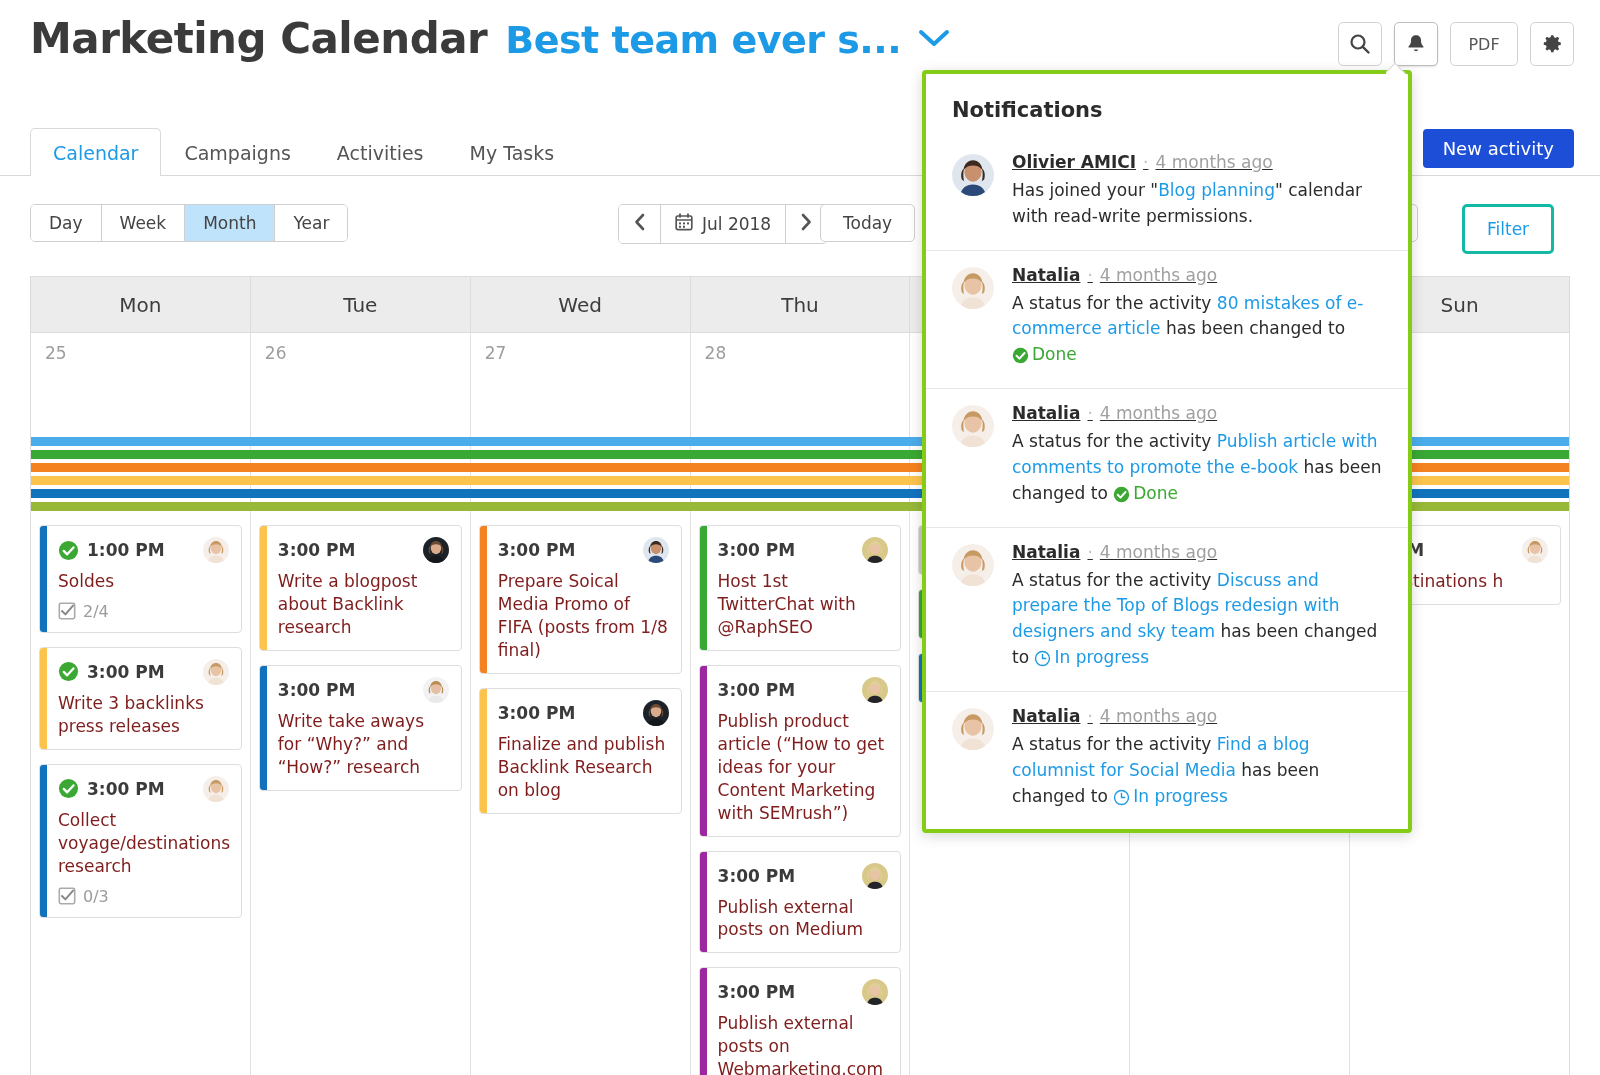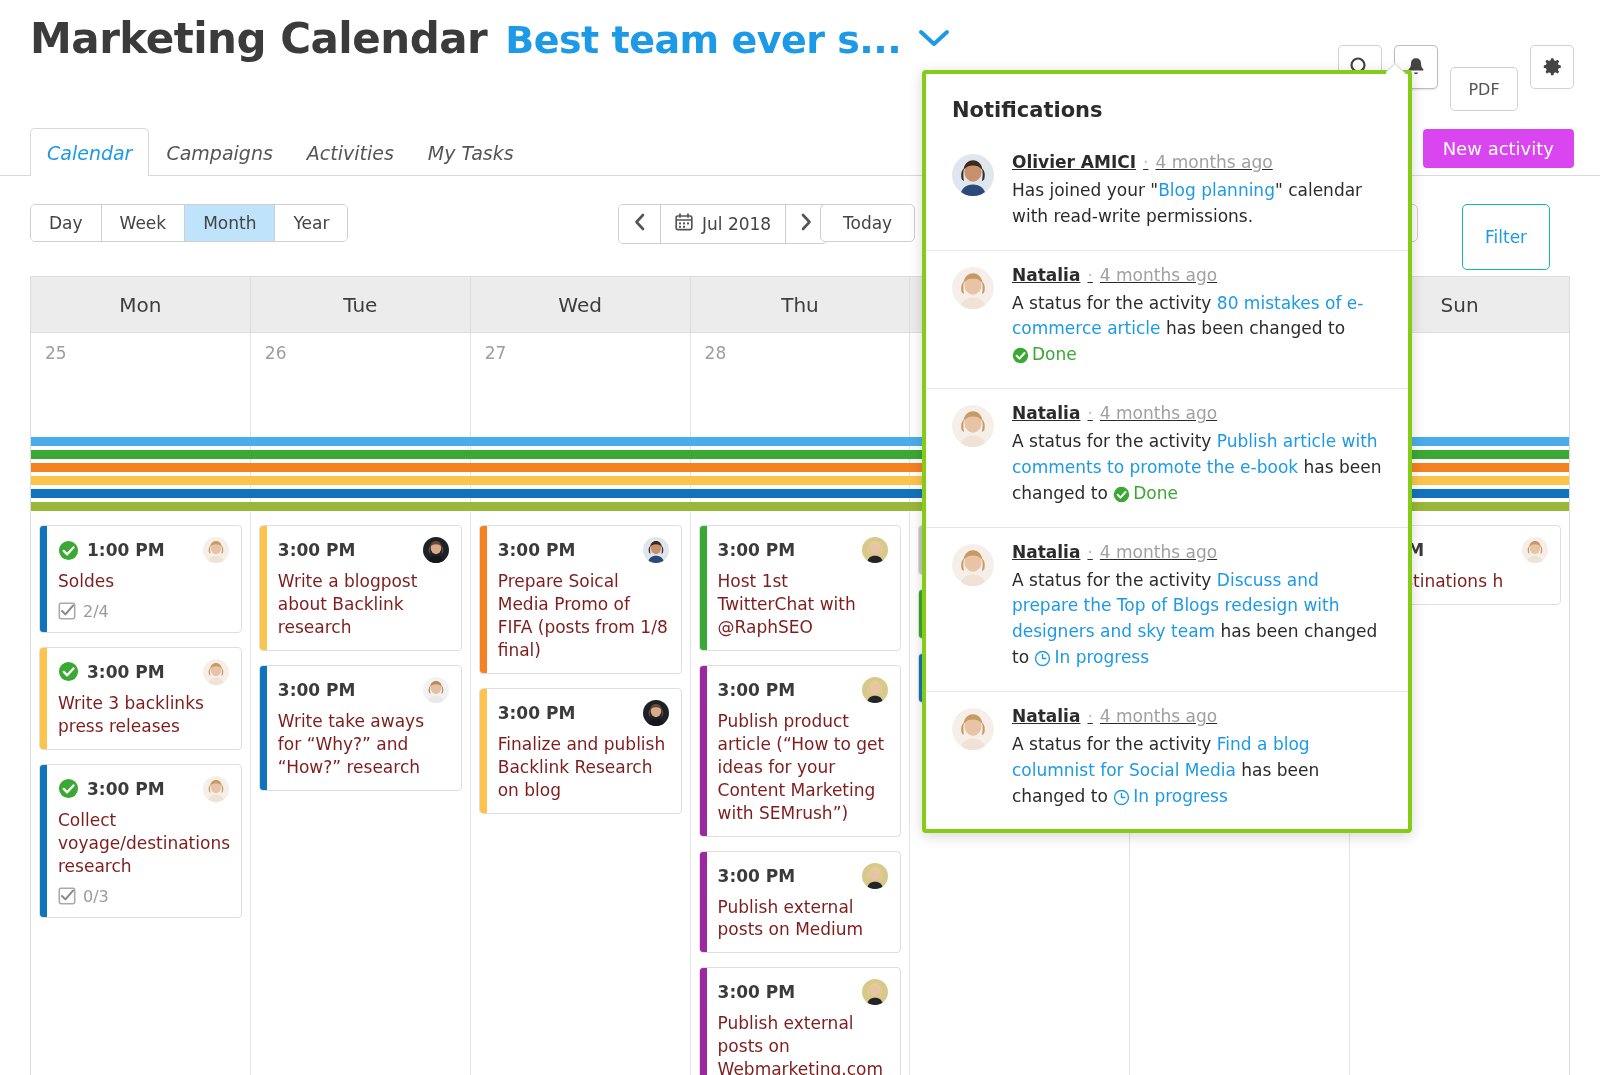--- a/index.html
+++ b/index.html
@@ -20,56 +20,56 @@
   .title-caret { margin-left: 16px; color: #1d9ae6; font-size: 30px; line-height: 1; position: relative; top: -4px; }
   .title-caret svg { display: block; }
   .meta-row { position: absolute; left: 30px; top: 80px; display: flex; align-items: center;
               font-size: 15px; color: #4a4a4a; }
   .meta-sep { width: 1px; height: 20px; background: #ccc; margin: 0 20px; }
 
   
   .toolbar { position: absolute; right: 26px; top: 22px; display: flex; gap: 12px; align-items: center; }
   .tb-btn { width: 44px; height: 44px; border: 1px solid #d2d2d2; border-radius: 5px; background: #fff;
             display: flex; align-items: center; justify-content: center; cursor: pointer; }
-  .tb-btn.wide { width: 68px; font-size: 16px; color: #555; margin-top: 45px; }
+  .tb-btn.wide { width: 68px; font-size: 16px; color: #555; }
   .tb-btn.active { border-color: #bdbdbd; box-shadow: 0 1px 2px rgba(0,0,0,.12); }
   .tb-btn svg { display: block; }
 
   
   .tabs-wrap { position: absolute; left: 0; top: 128px; width: 1600px; height: 48px; }
   .tabs-line { position: absolute; left: 0; top: 47px; width: 1600px; height: 1px; background: #d9d9d9; }
   .tabs { position: absolute; left: 30px; top: 0; display: flex; align-items: stretch; height: 48px; }
-  .tab { padding: 0 16px; display: flex; align-items: center; font-size: 19px; color: #555;
-         cursor: pointer; border: 1px solid transparent; border-bottom: none; font-style: italic; }
+  .tab { padding: 0 22px; display: flex; align-items: center; font-size: 19px; color: #555;
+         cursor: pointer; border: 1px solid transparent; border-bottom: none; }
   .tab.active { color: #1d9ae6; background: #fff; border-color: #d9d9d9;
                 border-top-left-radius: 5px; border-top-right-radius: 5px; position: relative; z-index: 3; }
   .tab.active::after { content: ""; position: absolute; left: 0; right: 0; bottom: -1px; height: 2px; background: #fff; }
 
-  .new-activity { position: absolute; right: 26px; top: 129px; background: #d946ef; color: #fff;
+  .new-activity { position: absolute; right: 26px; top: 129px; background: #1d4ed8; color: #fff;
                   border: none; border-radius: 4px; font-size: 18px; padding: 9px 20px; cursor: pointer;
                   font-family: "DejaVu Sans", sans-serif; }
 
   
   .controls { position: absolute; left: 0; top: 200px; width: 1600px; height: 50px; }
   .seg { position: absolute; left: 30px; top: 4px; display: flex; border: 1px solid #cfcfcf; border-radius: 5px; overflow: hidden; }
   .seg > div { padding: 8px 18px; font-size: 17px; color: #444; background: #fff; cursor: pointer;
                border-right: 1px solid #cfcfcf; }
   .seg > div:last-child { border-right: none; }
   .seg > div.on { background: #bfe3fb; }
 
   .navgrp { position: absolute; left: 618px; top: 4px; display: flex; border: 1px solid #cfcfcf; border-radius: 5px; overflow: hidden; }
   .navgrp > div { padding: 8px 14px; font-size: 17px; color: #444; background: #fff; cursor: pointer;
                   border-right: 1px solid #cfcfcf; display: flex; align-items: center; gap: 9px; }
   .navgrp > div:last-child { border-right: none; }
   .today-btn { position: absolute; left: 820px; top: 4px; padding: 8px 22px; font-size: 17px; color: #444;
                background: #fff; border: 1px solid #cfcfcf; border-radius: 5px; cursor: pointer; }
   .csv-btn { position: absolute; left: 1342px; top: 4px; padding: 8px 20px; font-size: 17px; color: #555;
              background: #fff; border: 1px solid #cfcfcf; border-radius: 5px; cursor: pointer; }
-  .filter-btn { position: absolute; left: 1462px; top: 4px; padding: 22px 22px; font-size: 17px; color: #1d9ae6;
-                background: #fff; border: 1px solid #14b8a6; border-radius: 5px; cursor: pointer; }
+  .filter-btn { position: absolute; left: 1462px; top: 4px; padding: 12px 22px; font-size: 17px; color: #1d9ae6;
+                background: #fff; border: 3px solid #14b8a6; border-radius: 5px; cursor: pointer; }
 
   
   .cal { position: absolute; left: 30px; top: 276px; width: 1540px; height: 800px;
          border: 1px solid #dcdcdc; border-bottom: none; }
   .cal-head { display: flex; height: 56px; background: #ececec; border-bottom: 1px solid #dcdcdc; }
   .cal-head > div { flex: 1 1 0; display: flex; align-items: center; justify-content: center;
                     font-size: 20px; color: #3d3d3d; border-right: 1px solid #dcdcdc; }
   .cal-head > div:last-child { border-right: none; }
 
   .cal-body { position: relative; height: 743px; }

